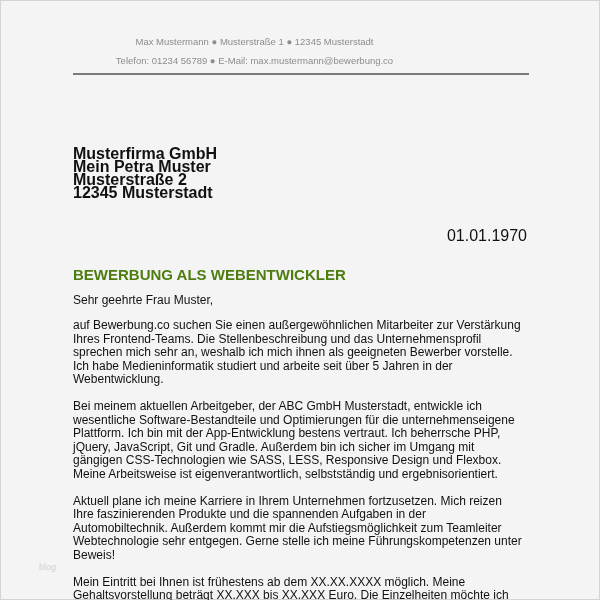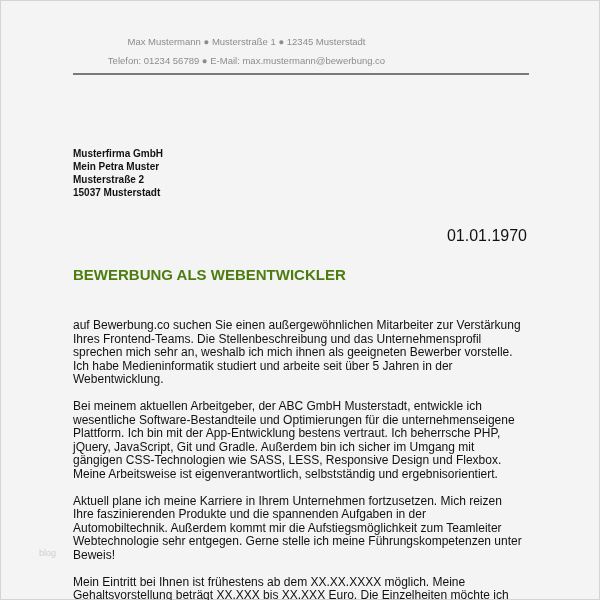--- a/index.html
+++ b/index.html
@@ -16,42 +16,42 @@
       top: 0;
       width: 598px;
       height: 598px;
       border: 1px solid #d4d4d4;
       background: #f4f4f4;
       font-family: "Liberation Sans", sans-serif;
       color: #111111;
     }
     .sender {
       position: absolute;
-      left: 0;
+      left: 8px;
       width: 491px;
       text-align: center;
       font-size: 9.5px;
       color: #8c8c8c;
       white-space: nowrap;
     }
     .sender.line1 { top: 35px; }
     .sender.line2 { top: 54px; }
     .rule {
       position: absolute;
       left: 72px;
       top: 72px;
       width: 456px;
       height: 0;
       border-top: 2px solid #7a7a7a;
     }
     .recipient {
       position: absolute;
       left: 72px;
       top: 146px;
-      font-size: 10px;
+      font-size: 16px;
       font-weight: bold;
       line-height: 13px;
       color: #111;
     }
     .recipient div { white-space: nowrap; }
     .date {
       position: absolute;
       right: 72px;
       top: 226px;
       font-size: 16px;
@@ -82,44 +82,45 @@
       font-size: 12px;
       line-height: 13.6px;
       color: #111;
     }
     .body p {
       margin: 0 11px 13px 0;
     }
     .watermark {
       position: absolute;
       left: 38px;
-      top: 547px;
+      top: 561px;
       font-size: 9px;
       color: #cfcfcf;
     }
   </style>
 </head>
 <body>
 
 <div class="page">
   <div class="sender line1">Max Mustermann ● Musterstraße 1 ● 12345 Musterstadt</div>
   <div class="sender line2">Telefon: 01234 56789 ● E-Mail: max.mustermann@bewerbung.co</div>
   <div class="rule"></div>
 
   <div class="recipient">
     <div>Musterfirma GmbH</div>
     <div>Mein Petra Muster</div>
     <div>Musterstraße 2</div>
-    <div>15037 Musterstadt</div>
+    <div>12345 Musterstadt</div>
   </div>
 
   <div class="date">01.01.1970</div>
 
   <div class="subject">BEWERBUNG ALS WEBENTWICKLER</div>
 
+  <div class="salutation">Sehr geehrte Frau Muster,</div>
 
   <div class="body">
     <p>auf Bewerbung.co suchen Sie einen außergewöhnlichen Mitarbeiter zur Verstärkung Ihres Frontend-Teams. Die Stellenbeschreibung und das Unternehmensprofil sprechen mich sehr an, weshalb ich mich ihnen als geeigneten Bewerber vorstelle. Ich habe Medieninformatik studiert und arbeite seit über 5 Jahren in der Webentwicklung.</p>
     <p>Bei meinem aktuellen Arbeitgeber, der ABC GmbH Musterstadt, entwickle ich wesentliche Software-Bestandteile und Optimierungen für die unternehmenseigene Plattform. Ich bin mit der App-Entwicklung bestens vertraut. Ich beherrsche PHP, jQuery, JavaScript, Git und Gradle. Außerdem bin ich sicher im Umgang mit gängigen CSS-Technologien wie SASS, LESS, Responsive Design und Flexbox. Meine Arbeitsweise ist eigenverantwortlich, selbstständig und ergebnisorientiert.</p>
     <p>Aktuell plane ich meine Karriere in Ihrem Unternehmen fortzusetzen. Mich reizen Ihre faszinierenden Produkte und die spannenden Aufgaben in der Automobiltechnik. Außerdem kommt mir die Aufstiegsmöglichkeit zum Teamleiter Webtechnologie sehr entgegen. Gerne stelle ich meine Führungskompetenzen unter Beweis!</p>
     <p>Mein Eintritt bei Ihnen ist frühestens ab dem XX.XX.XXXX möglich. Meine Gehaltsvorstellung beträgt XX.XXX bis XX.XXX Euro. Die Einzelheiten möchte ich gerne mit Ihnen persönlich abstimmen. Über Ihre Einladung zu einem Vorstellungsgespräch freue ich mich.</p>
   </div>
 
   <div class="watermark">blog</div>
 </div>

